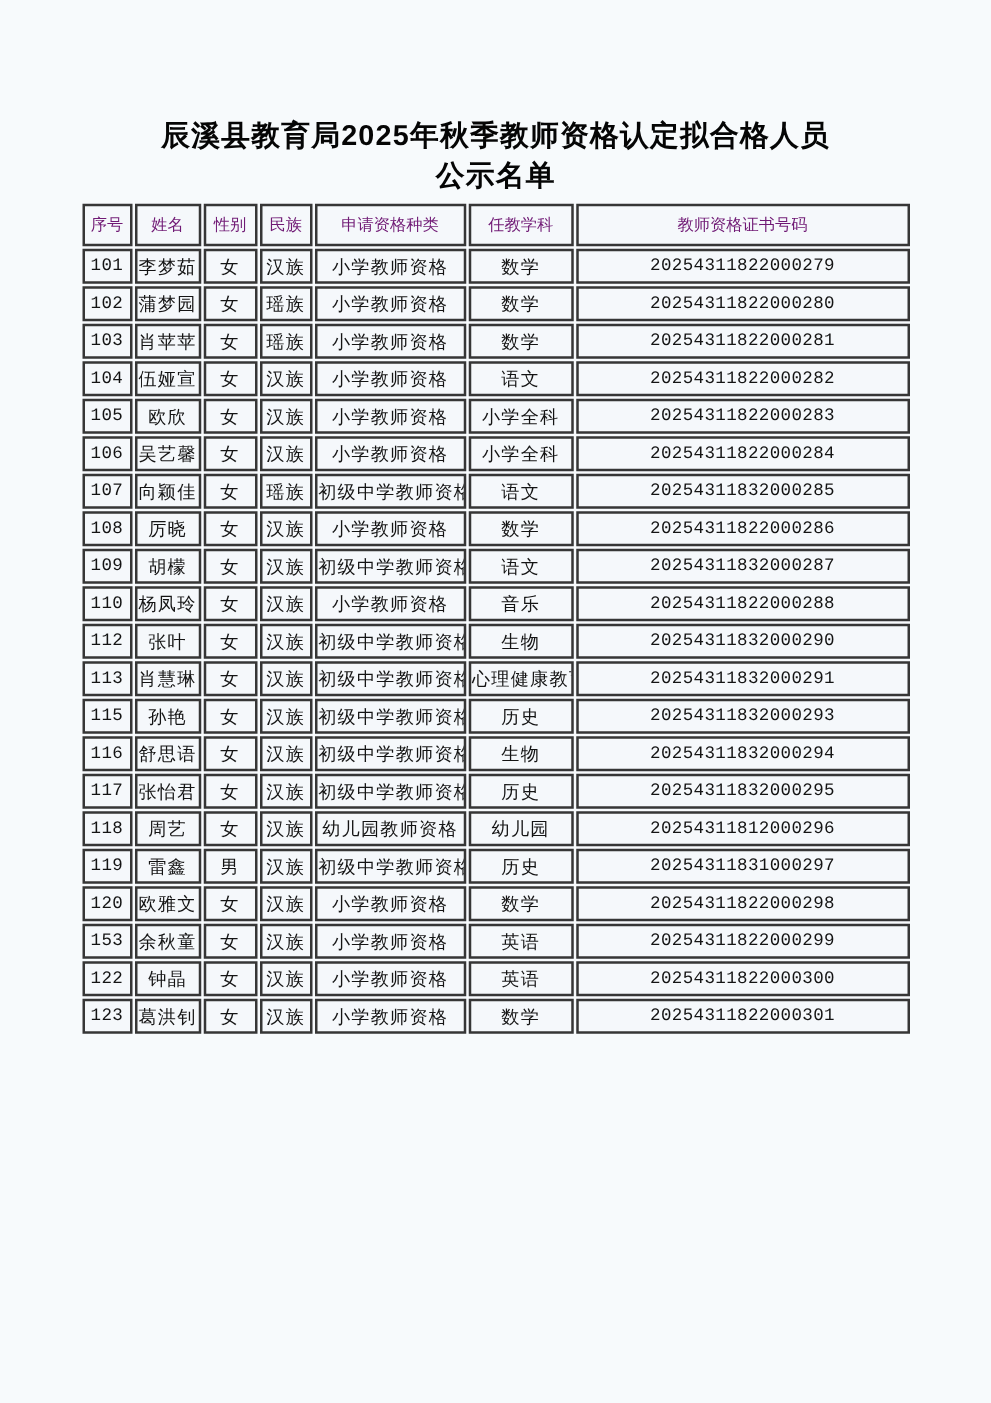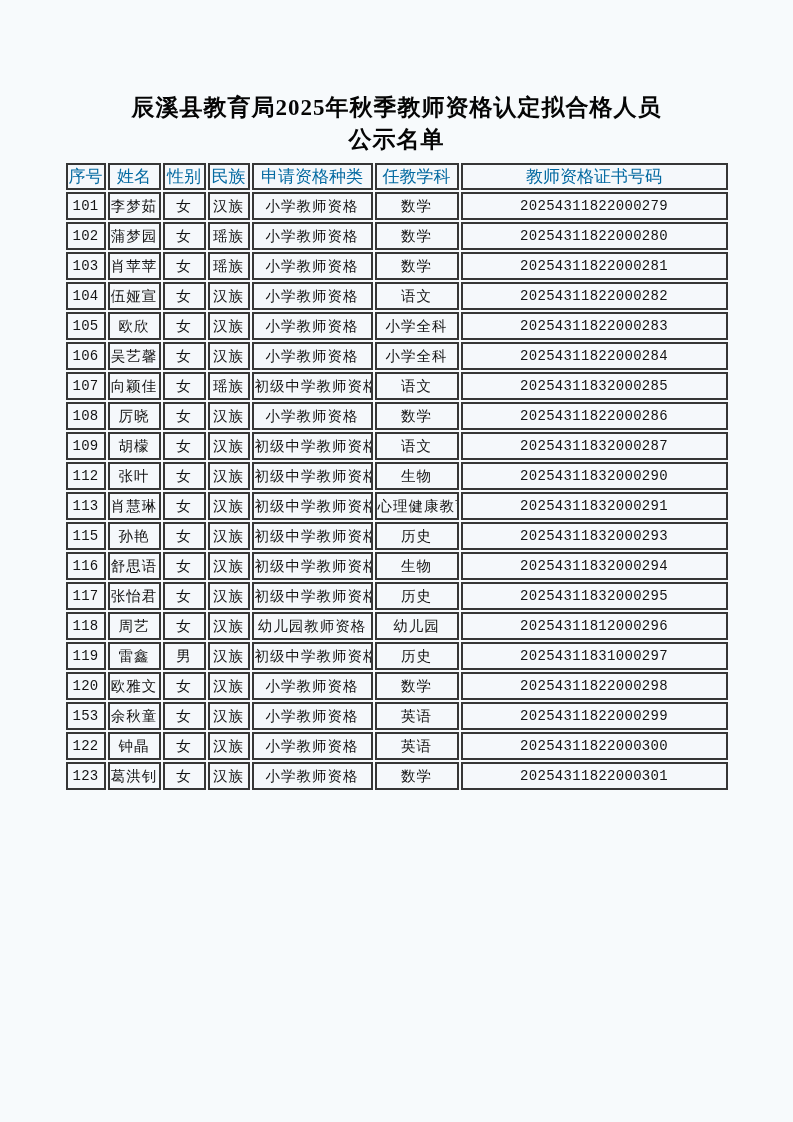--- a/index.html
+++ b/index.html
@@ -13,21 +13,21 @@
     height: 1122px;
     margin: 0 auto;
     background: #f7fafc;
     overflow: hidden;
     font-family: "Liberation Serif", serif;
     color: #161616;
   }
   .title-block {
     margin-top: 92px;
     text-align: center;
-    font-family: Liberation Serif, serif;
+    font-family: Liberation Sans, sans-serif;
     font-weight: 700;
     font-size: 23px;
     line-height: 32px;
     color: #050505;
     letter-spacing: 1px;
   }
   table.roster {
     margin: 5px auto 0 auto;
     width: 650px;
     table-layout: fixed;
@@ -46,24 +46,24 @@
     box-sizing: border-box;
     border: 2px solid #363636;
     background: #f5f8fb;
     text-align: center;
     vertical-align: middle;
     padding: 0 1px;
     overflow: hidden;
     white-space: nowrap;
   }
   table.roster th {
-    height: 22px;
+    height: 34px;
     font-weight: 400;
-    font-size: 17px;
-    color: #0369a1;
+    font-size: 13px;
+    color: #701a75;
   }
   table.roster td {
     height: 28px;
     font-size: 14.5px;
     color: #141414;
   }
   table.roster td.num {
     font-family: Liberation Mono, monospace;
     font-size: 14px;
     letter-spacing: 0.3px;
@@ -179,20 +179,29 @@
         <tr>
           <td class="num">109</td>
           <td class="zh">胡檬</td>
           <td class="zh">女</td>
           <td class="zh">汉族</td>
           <td class="zh">初级中学教师资格</td>
           <td class="zh">语文</td>
           <td class="num">20254311832000287</td>
         </tr>
         <tr>
+          <td class="num">110</td>
+          <td class="zh">杨凤玲</td>
+          <td class="zh">女</td>
+          <td class="zh">汉族</td>
+          <td class="zh">小学教师资格</td>
+          <td class="zh">音乐</td>
+          <td class="num">20254311822000288</td>
+        </tr>
+        <tr>
           <td class="num">112</td>
           <td class="zh">张叶</td>
           <td class="zh">女</td>
           <td class="zh">汉族</td>
           <td class="zh">初级中学教师资格</td>
           <td class="zh">生物</td>
           <td class="num">20254311832000290</td>
         </tr>
         <tr>
           <td class="num">113</td>

